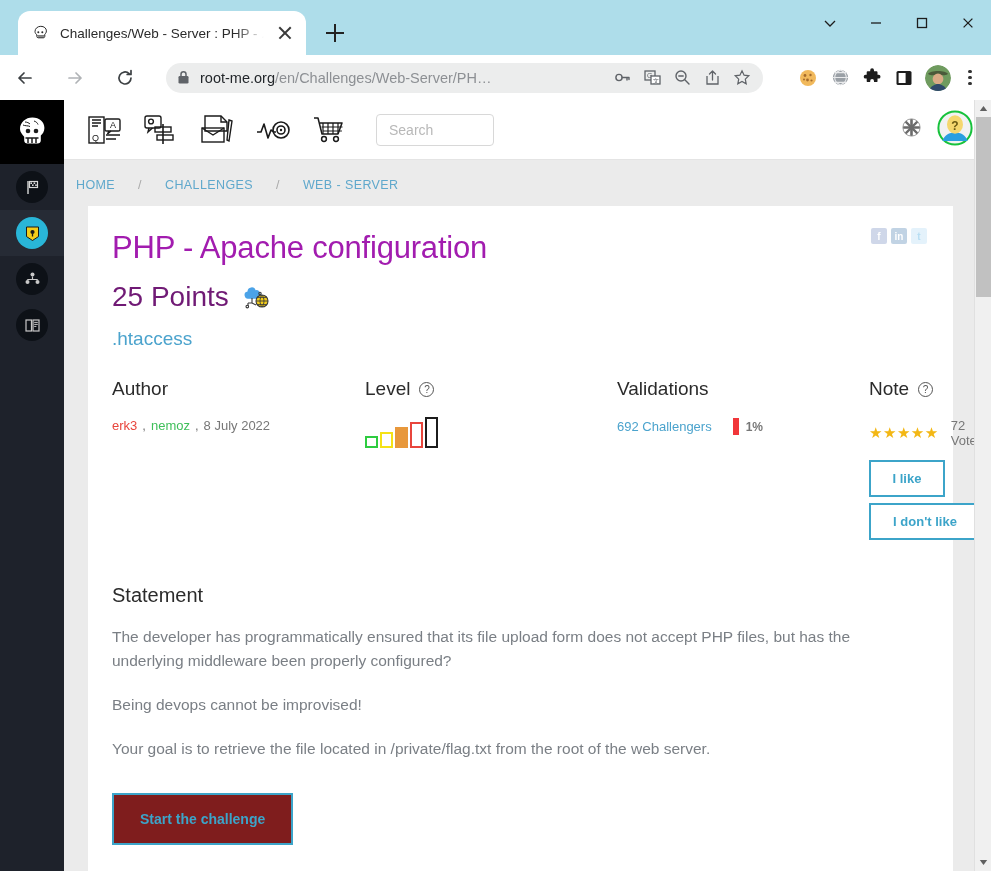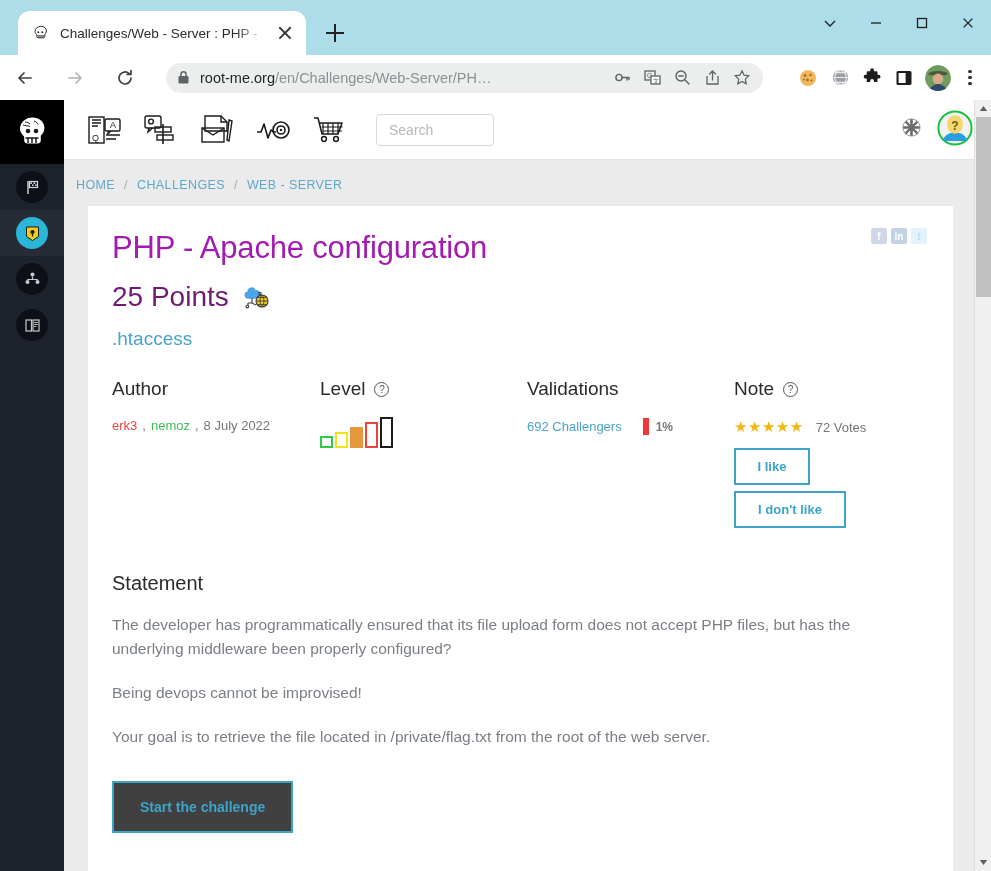--- a/index.html
+++ b/index.html
@@ -133,21 +133,21 @@
   }
   #search-box {
     width: 118px; height: 32px; border: 1px solid #d8d8d8; border-radius: 4px;
     margin-left: 18px; display: flex; align-items: center; padding: 0 12px;
     font-size: 14px; color: #b8b8b8; cursor: text; text-align: right;
   }
   #hdr-right { margin-left: auto; display: flex; align-items: center; gap: 16px; }
 
   #breadcrumb {
     padding: 18px 0 14px 12px; font-size: 12.5px; letter-spacing: .4px;
-    display: flex; align-items: flex-end; gap: 9px;
+    display: flex; align-items: flex-end; gap: 23px;
   }
   #breadcrumb a { color: #5fa8cc; text-decoration: none; cursor: pointer; }
   #breadcrumb .sep { color: #a9a9a9; }
 
   #card {
     margin: 0 38px 0 24px; background: #fff; padding: 24px 28px 40px 24px;
     position: relative; min-height: 800px;
   }
 
   #social { position: absolute; right: 26px; top: 22px; display: flex; gap: 4px; }
@@ -164,20 +164,21 @@
     font-size: 31px; font-weight: 400; color: #a21caf; letter-spacing: -.2px;
     margin-bottom: 14px;
   }
   #points-row { display: flex; align-items: center; gap: 12px; margin-bottom: 14px; }
   #points { font-size: 28px; color: #701a75; font-weight: 400; }
   #subtitle { font-size: 19px; color: #4ba3cd; margin-bottom: 28px; }
 
   #meta-grid {
     display: grid; grid-template-columns: 208px 207px 207px 1fr;
     margin-bottom: 44px;
+    gap: 45px;
   }
   .meta-h {
     font-size: 19px; color: #2b2b2b; font-weight: 400; margin-bottom: 18px;
     display: flex; align-items: center; gap: 9px;
   }
   .qmark {
     width: 15px; height: 15px; border: 1.3px solid #555; border-radius: 50%;
     font-size: 10px; display: inline-flex; align-items: center; justify-content: center;
     color: #555; cursor: pointer;
   }
@@ -205,21 +206,21 @@
     display: inline-block; text-align: center; font-family: "Liberation Sans", sans-serif;
   }
   #btn-like { width: 76px; margin: 12px 0 0 0; }
   #btn-dislike { width: 112px; margin: 6px 0 0 0; }
 
   h2.section { font-size: 20px; font-weight: 400; color: #2b2b2b; margin-bottom: 18px; }
   p.body { font-size: 15.5px; color: #7a7f85; line-height: 1.55; margin-bottom: 20px; max-width: 808px; }
 
   #start-btn {
     display: inline-block; border: 2px solid #3ca4c9; color: #3ca4c9;
-    background: #404040; font-size: 14px; font-weight: bold; padding: 16px 26px;
+    background: #7f1d1d; font-size: 14px; font-weight: bold; padding: 16px 26px;
     margin: 12px 0 44px 0; cursor: pointer; font-family: "Liberation Sans", sans-serif;
   }
 
   
   #vscroll {
     position: absolute; right: 0; top: 0; width: 17px; height: 771px;
     background: #f0f0f0; border-left: 1px solid #e0e0e0;
   }
   .sb-arrow {
     width: 17px; height: 17px; display: flex; align-items: center; justify-content: center;

